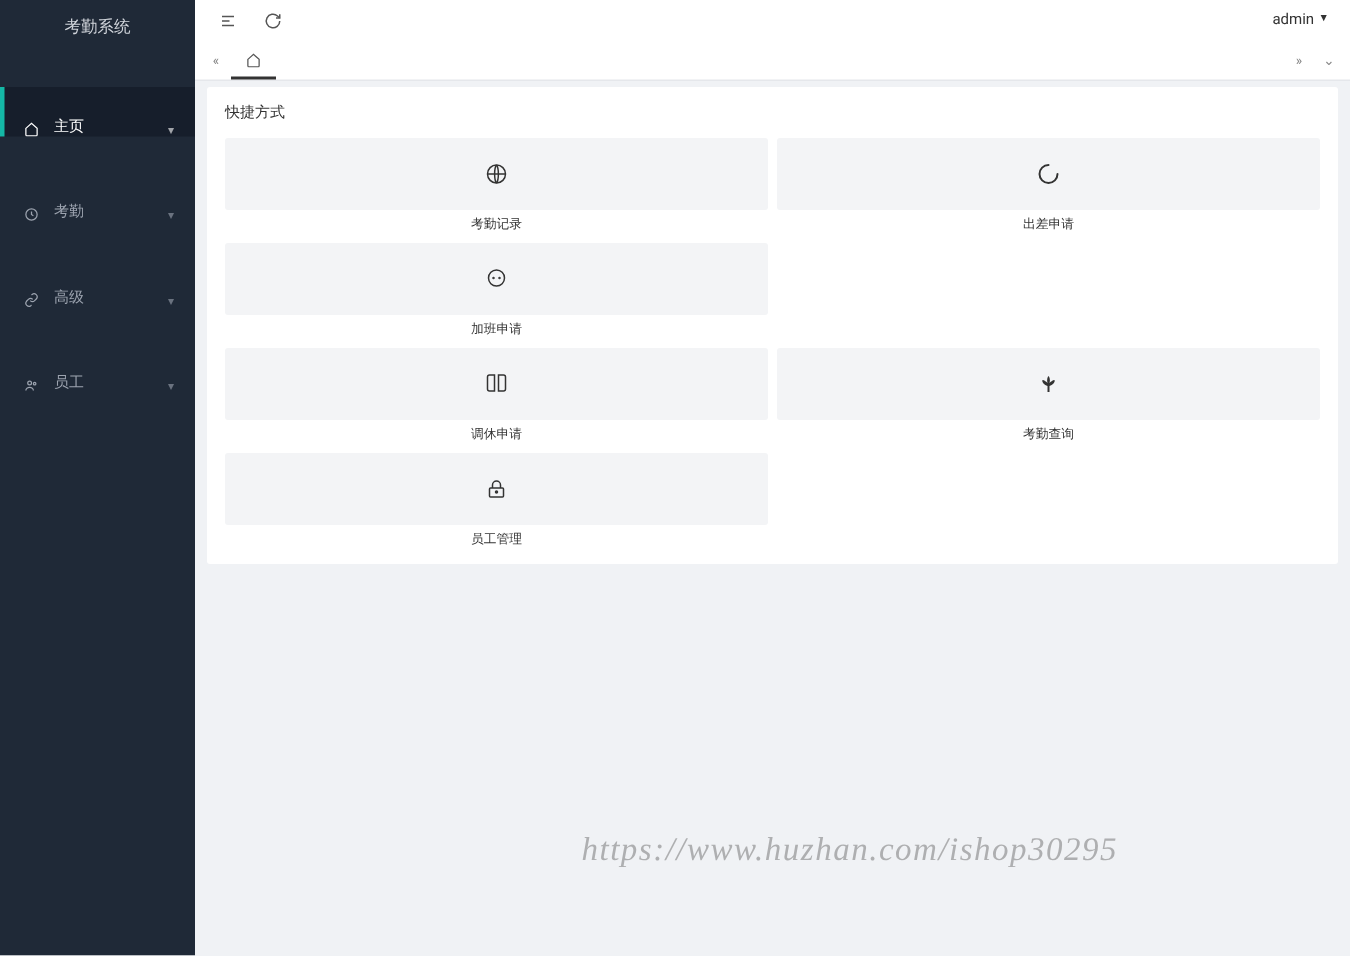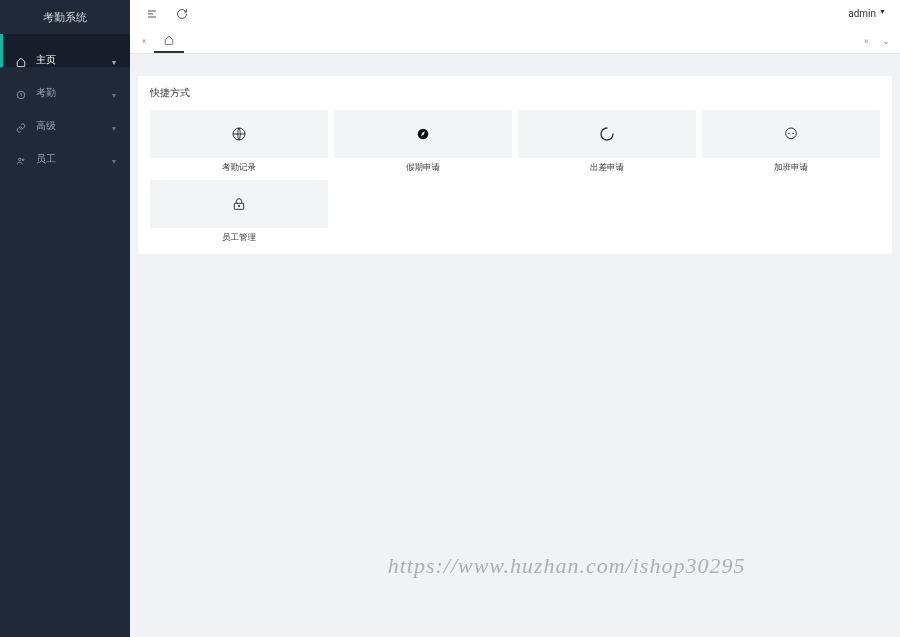--- a/index.html
+++ b/index.html
@@ -1,42 +1,42 @@
 <!DOCTYPE html>
 <html><head>
   <meta charset="utf-8">
   <style>
     * { margin: 0; padding: 0; box-sizing: border-box; font-family: -apple-system, BlinkMacSystemFont, "Segoe UI", Roboto, sans-serif; }
     body { width: 900px; height: 637px; overflow: hidden; background: #f0f2f5; display: flex; }
     
-    .sidebar { width: 130px; height: 100%; background: #1f2937; color: #e5e7eb; display: flex; flex-direction: column; }
+    .sidebar { width: 130px; height: 100%; background: #1f2937; color: #e5e7eb; display: flex; flex-direction: column; gap: 24px; }
     .sidebar-title { height: 34px; display: flex; align-items: center; justify-content: center; font-size: 11px; color: #d1d5db; }
     .sidebar-item { height: 33px; display: flex; align-items: flex-end; padding: 0 14px; font-size: 10px; color: #9ca3af; position: relative; cursor: pointer; }
     .sidebar-item.active { background: #161e2b; color: #fff; }
     .sidebar-item.active::before { content: ""; position: absolute; left: 0; top: 0; bottom: 0; width: 3px; background: #14b8a6; }
     .sidebar-icon { width: 14px; display: inline-flex; justify-content: center; margin-right: 8px; font-size: 10px; }
     .sidebar-item .chev { margin-left: auto; font-size: 8px; opacity: .6; }
     
     .main { flex: 1; display: flex; flex-direction: column; background: #f0f2f5; }
     .toolbar { height: 28px; background: #fff; display: flex; align-items: center; padding: 0 10px; border-bottom: 1px solid transparent; }
     .tool-btn { width: 24px; height: 24px; display: inline-flex; align-items: center; justify-content: center; color: #555; cursor: pointer; }
     .tool-btn + .tool-btn { margin-left: 6px; }
     .toolbar-spacer { flex: 1; }
     .user-menu { font-size: 10px; color: #333; display: inline-flex; align-items: flex-start; cursor: pointer; padding: 0 4px; }
     .user-menu .caret { font-size: 7px; margin-left: 3px; }
     
     .tabs { height: 26px; background: #fff; display: flex; align-items: stretch; border-bottom: 1px solid #e5e7eb; padding: 0 4px; }
     .tabs-nav { width: 20px; display: inline-flex; align-items: center; justify-content: center; color: #888; font-size: 9px; cursor: pointer; }
     .tab { min-width: 30px; padding: 0 8px; display: inline-flex; align-items: center; justify-content: center; font-size: 10px; color: #555; border-bottom: 2px solid #333; }
     .tab-list { display: flex; flex: 1; }
     
-    .content { flex: 1; padding: 22px 8px; overflow: auto; border-radius: 20px; }
+    .content { flex: 1; padding: 4px 8px; overflow: auto; border-radius: 20px; }
     .card { background: #fff; border-radius: 2px; padding: 10px 12px; }
     .card-title { font-size: 10px; color: #333; margin-bottom: 10px; }
-    .grid { display: grid; grid-template-columns: repeat(4, 1fr); gap: 6px; }
+    .grid { display: grid; grid-template-columns: repeat(2, 1fr); gap: 6px; }
     .cell { background: #f3f4f6; border-radius: 2px; height: 48px; display: flex; flex-direction: column; align-items: center; justify-content: center; cursor: pointer; color: #333; }
     .cell-icon { font-size: 14px; display: inline-flex; align-items: center; justify-content: center; height: 18px; }
     .cell-label { font-size: 8.5px; color: #333; margin-top: 4px; }
     .block { display: flex; flex-direction: column; align-items: center; }
     
     .watermark { position: fixed; bottom: 58px; left: 55%; transform: translateX(-30%); font-size: 22px; font-family: "Times New Roman", serif; font-style: italic; color: rgba(120,120,120,.55); pointer-events: none; white-space: nowrap; letter-spacing: 1px; }
     
     svg { display: block; }
   </style>
 </head>
@@ -137,31 +137,20 @@
                   <circle cx="12" cy="12" r="9"></circle>
                   <path d="M3 12h18M12 3c2.5 3 2.5 15 0 18M12 3c-2.5 3-2.5 15 0 18"></path>
                 </svg>
             </span>
           </div>
           <span class="cell-label">考勤记录</span>
         </div>
         <div class="block">
           <div class="cell" style="width:100%">
             <span class="cell-icon">
-              <svg width="16" height="16" viewBox="0 0 24 24">
-                  <circle cx="12" cy="12" r="8" fill="#111"></circle>
-                  <path d="M9 15l2-5 4-2-2 5z" fill="#fff"></path>
-                </svg>
-            </span>
-          </div>
-          <span class="cell-label">假期申请</span>
-        </div>
-        <div class="block">
-          <div class="cell" style="width:100%">
-            <span class="cell-icon">
               <svg width="16" height="16" viewBox="0 0 24 24" fill="none" stroke="#333" stroke-width="2">
                   <path d="M12 3a9 9 0 1 0 9 9" stroke-linecap="round"></path>
                 </svg>
             </span>
           </div>
           <span class="cell-label">出差申请</span>
         </div>
         <div class="block">
           <div class="cell" style="width:100%">
             <span class="cell-icon">
@@ -174,20 +163,40 @@
           </div>
           <span class="cell-label">加班申请</span>
         </div>
       </div>
 
       <div class="grid" style="margin-top:6px">
         <div class="block">
           <div class="cell" style="width:100%">
             <span class="cell-icon">
               <svg width="16" height="16" viewBox="0 0 24 24" fill="none" stroke="#333" stroke-width="1.5">
+                  <path d="M3 5a2 2 0 0 1 2-2h5v16H5a2 2 0 0 1-2-2zM21 5a2 2 0 0 0-2-2h-5v16h5a2 2 0 0 0 2-2z"></path>
+                </svg>
+            </span>
+          </div>
+          <span class="cell-label">调休申请</span>
+        </div>
+        <div class="block">
+          <div class="cell" style="width:100%">
+            <span class="cell-icon">
+              <svg width="16" height="16" viewBox="0 0 24 24" fill="#333">
+                  <path d="M11 20h2v-6c3-1 6-4 5-6-2 0-4 2-5 3 1-3 0-6-1-7-1 1-2 4-1 7-1-1-3-3-5-3-1 2 2 5 5 6z"></path>
+                </svg>
+            </span>
+          </div>
+          <span class="cell-label">考勤查询</span>
+        </div>
+        <div class="block">
+          <div class="cell" style="width:100%">
+            <span class="cell-icon">
+              <svg width="16" height="16" viewBox="0 0 24 24" fill="none" stroke="#333" stroke-width="1.5">
                   <rect x="5" y="11" width="14" height="9" rx="1"></rect>
                   <path d="M8 11V8a4 4 0 0 1 8 0v3"></path>
                   <circle cx="12" cy="15" r="1" fill="#333"></circle>
                 </svg>
             </span>
           </div>
           <span class="cell-label">员工管理</span>
         </div>
       </div>
     </div>

